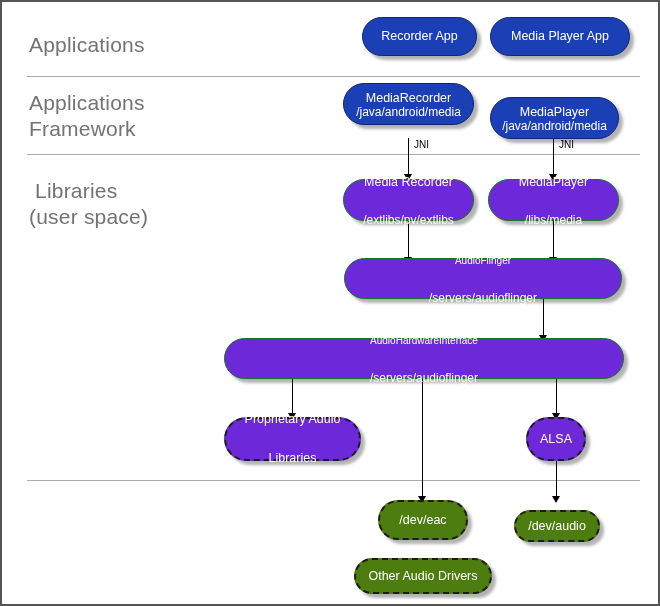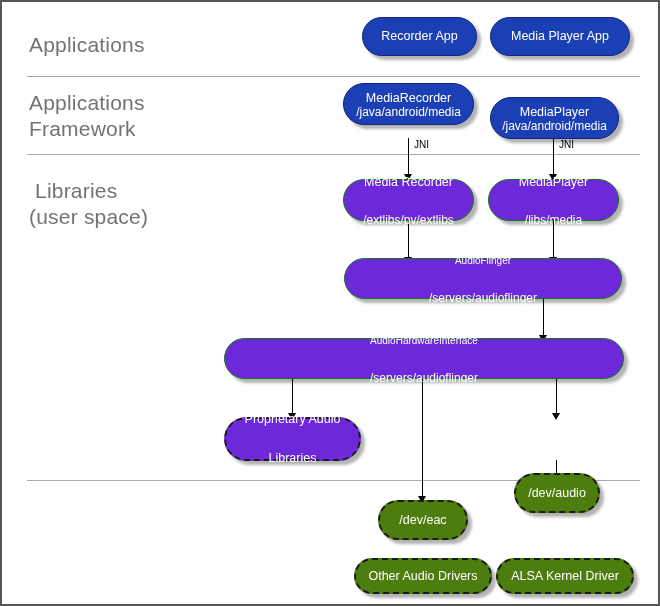--- a/index.html
+++ b/index.html
@@ -190,30 +190,30 @@
   <div class="node green" style="left:222px; top:336px; width:400px; height:41px;">
     <div class="title big">AudioHardwareInterface</div>
     <div class="sub">/servers/audioflinger</div>
   </div>
 
   <div class="node green dashed" style="left:222px; top:415px; width:137px; height:44px;">
     <div class="title">Proprietary Aduio</div>
     <div class="title">Libraries</div>
   </div>
 
+  <div class="node green dashed" style="left:524px; top:415px; width:60px; height:44px;">
+    <div class="title">ALSA</div>
+  </div>
 
   <div class="node red dashed" style="left:376px; top:498px; width:90px; height:40px;">
     <div class="title">/dev/eac</div>
   </div>
 
-  <div class="node red dashed" style="left:512px; top:471px; width:86px; height:40px;">
+  <div class="node red dashed" style="left:512px; top:508px; width:86px; height:32px;">
     <div class="title">/dev/audio</div>
   </div>
 
   <div class="node red dashed" style="left:352px; top:556px; width:138px; height:36px;">
     <div class="title">Other Audio Drivers</div>
   </div>
 
-  <div class="node red dashed" style="left:494px; top:556px; width:138px; height:36px;">
-    <div class="title">ALSA Kernel Driver</div>
-  </div>
 
 </div>
 
 </body></html>

